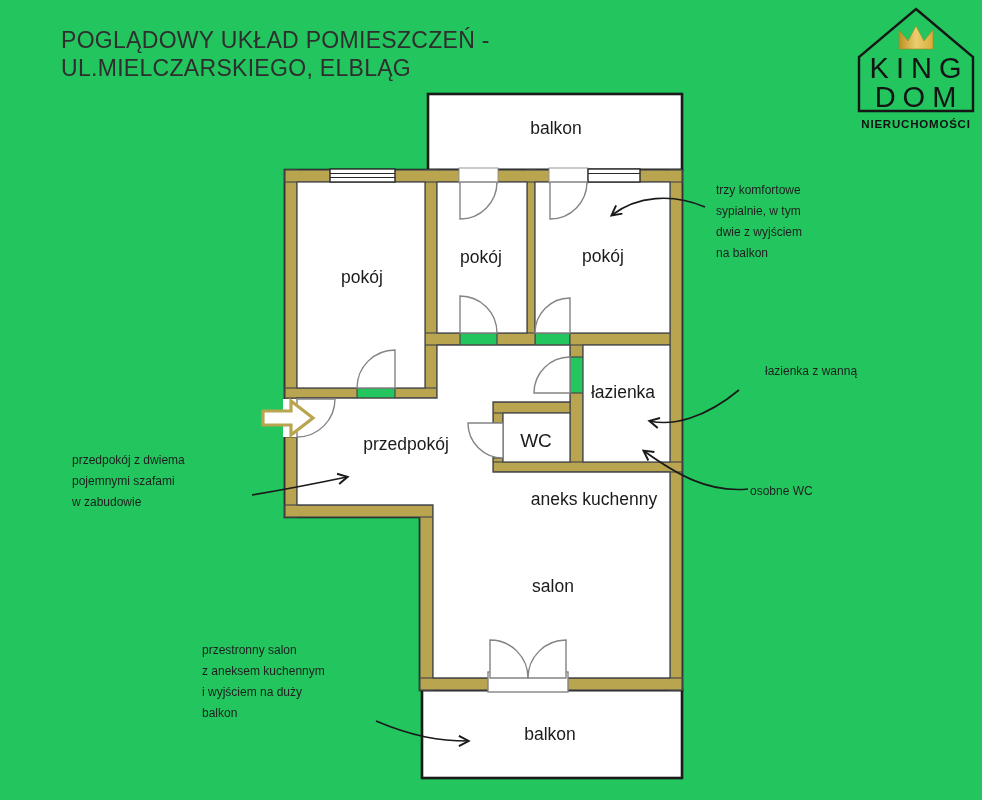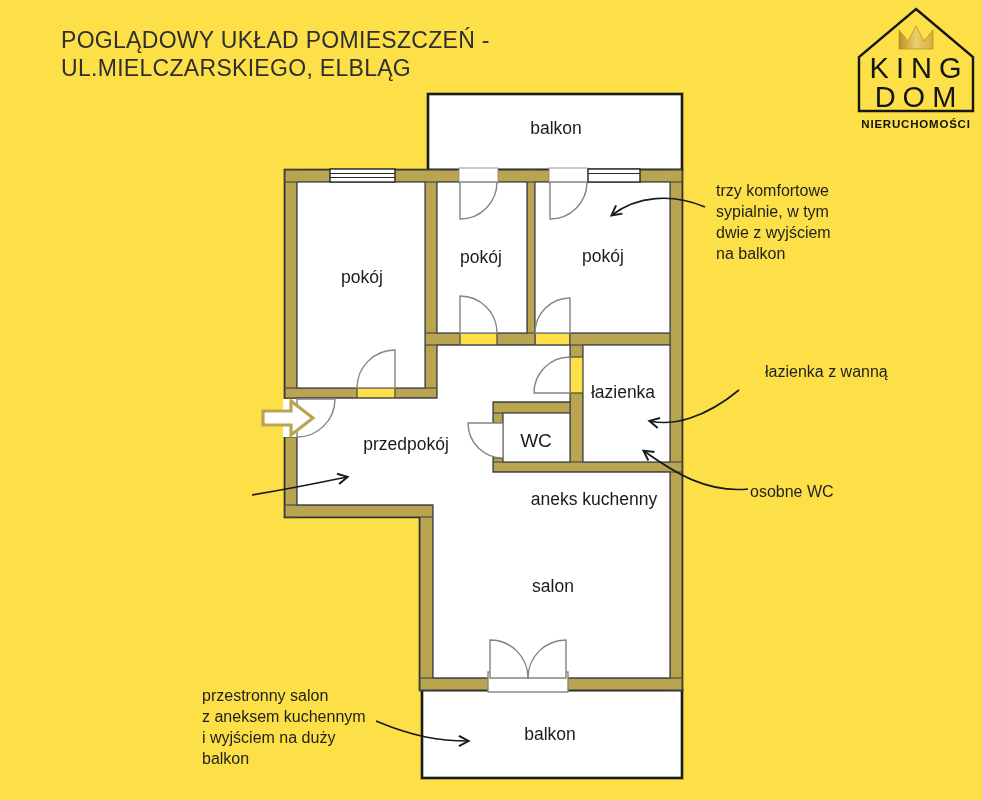--- a/index.html
+++ b/index.html
@@ -1,17 +1,17 @@
 <!DOCTYPE html>
 <html><head>
 <meta charset="utf-8">
 <style>
   html,body{margin:0;padding:0;background:#ffffff;}
   #stage{
-    position:relative;width:982px;height:800px;background:#fde047;overflow:hidden;
+    position:relative;width:982px;height:800px;background:#22c55e;overflow:hidden;
     font-family:"Liberation Sans","DejaVu Sans",sans-serif;color:#1f1f1f;
   }
   #plan-svg{position:absolute;left:0;top:0;}
   .wall{fill:#b9a550;stroke:#4a4a4a;stroke-width:1.2;}
   .space{fill:#ffffff;stroke:#4a4a4a;stroke-width:1.3;}
   .balcony{fill:#ffffff;stroke:#1a1a1a;stroke-width:2.6;}
   .outline{fill:none;stroke:#141414;stroke-width:2.6;}
   .door{fill:#ffffff;stroke:#848484;stroke-width:1.4;}
   .opening{fill:#ffffff;stroke:#8a8a8a;stroke-width:0.9;}
   .winframe{fill:#ffffff;stroke:#2a2a2a;stroke-width:1.4;}
@@ -19,27 +19,27 @@
   .leader{fill:none;stroke:#1a1a1a;stroke-width:1.7;}
   .room-label{fill:#1b1b1b;font-size:17.5px;text-anchor:middle;}
   .room-label.big{font-size:19px;}
   .entry-arrow{fill:#ffffff;stroke:#b9a550;stroke-width:3.2;stroke-linejoin:miter;}
   .title{
     position:absolute;left:61px;top:26px;width:560px;
     font-size:23px;line-height:28px;letter-spacing:0.3px;color:#2e2e2e;
     white-space:pre-line;
   }
   .note{
-    position:absolute;font-size:16px;line-height:21px;color:#1f1f1f;white-space:pre-line;
+    position:absolute;font-size:12px;line-height:21px;color:#1f1f1f;white-space:pre-line;
   }
   #note-bedrooms{left:716px;top:180px;}
   #note-bathroom{left:739px;top:361px;margin-left:26px;}
   #note-toilet{left:750px;top:481px;text-align:right;}
   #note-hallway{left:72px;top:450px;}
-  #note-livingroom{left:202px;top:685px;}
+  #note-livingroom{left:202px;top:640px;}
   .logo-king{fill:#141414;font-size:29px;letter-spacing:7px;text-anchor:middle;}
   .logo-sub{fill:#111111;font-size:11.5px;font-weight:bold;letter-spacing:0.8px;text-anchor:middle;}
   .house{fill:none;stroke:#161616;stroke-width:2.4;stroke-linejoin:miter;}
 </style>
 </head>
 <body>
 
 <div id="stage">
 
   <div class="title">POGLĄDOWY UKŁAD POMIESZCZEŃ -
@@ -156,18 +156,21 @@
       <text class="logo-sub" x="916" y="128">NIERUCHOMOŚCI</text>
     </g>
   </svg>
 
   <div class="note" id="note-bedrooms">trzy komfortowe
 sypialnie, w tym
 dwie z wyjściem
 na balkon</div>
   <div class="note" id="note-bathroom">łazienka z wanną</div>
   <div class="note" id="note-toilet">osobne WC</div>
+  <div class="note" id="note-hallway">przedpokój z dwiema
+pojemnymi szafami
+w zabudowie</div>
   <div class="note" id="note-livingroom">przestronny salon
 z aneksem kuchennym
 i wyjściem na duży
 balkon</div>
 
 </div>
 
 </body></html>

